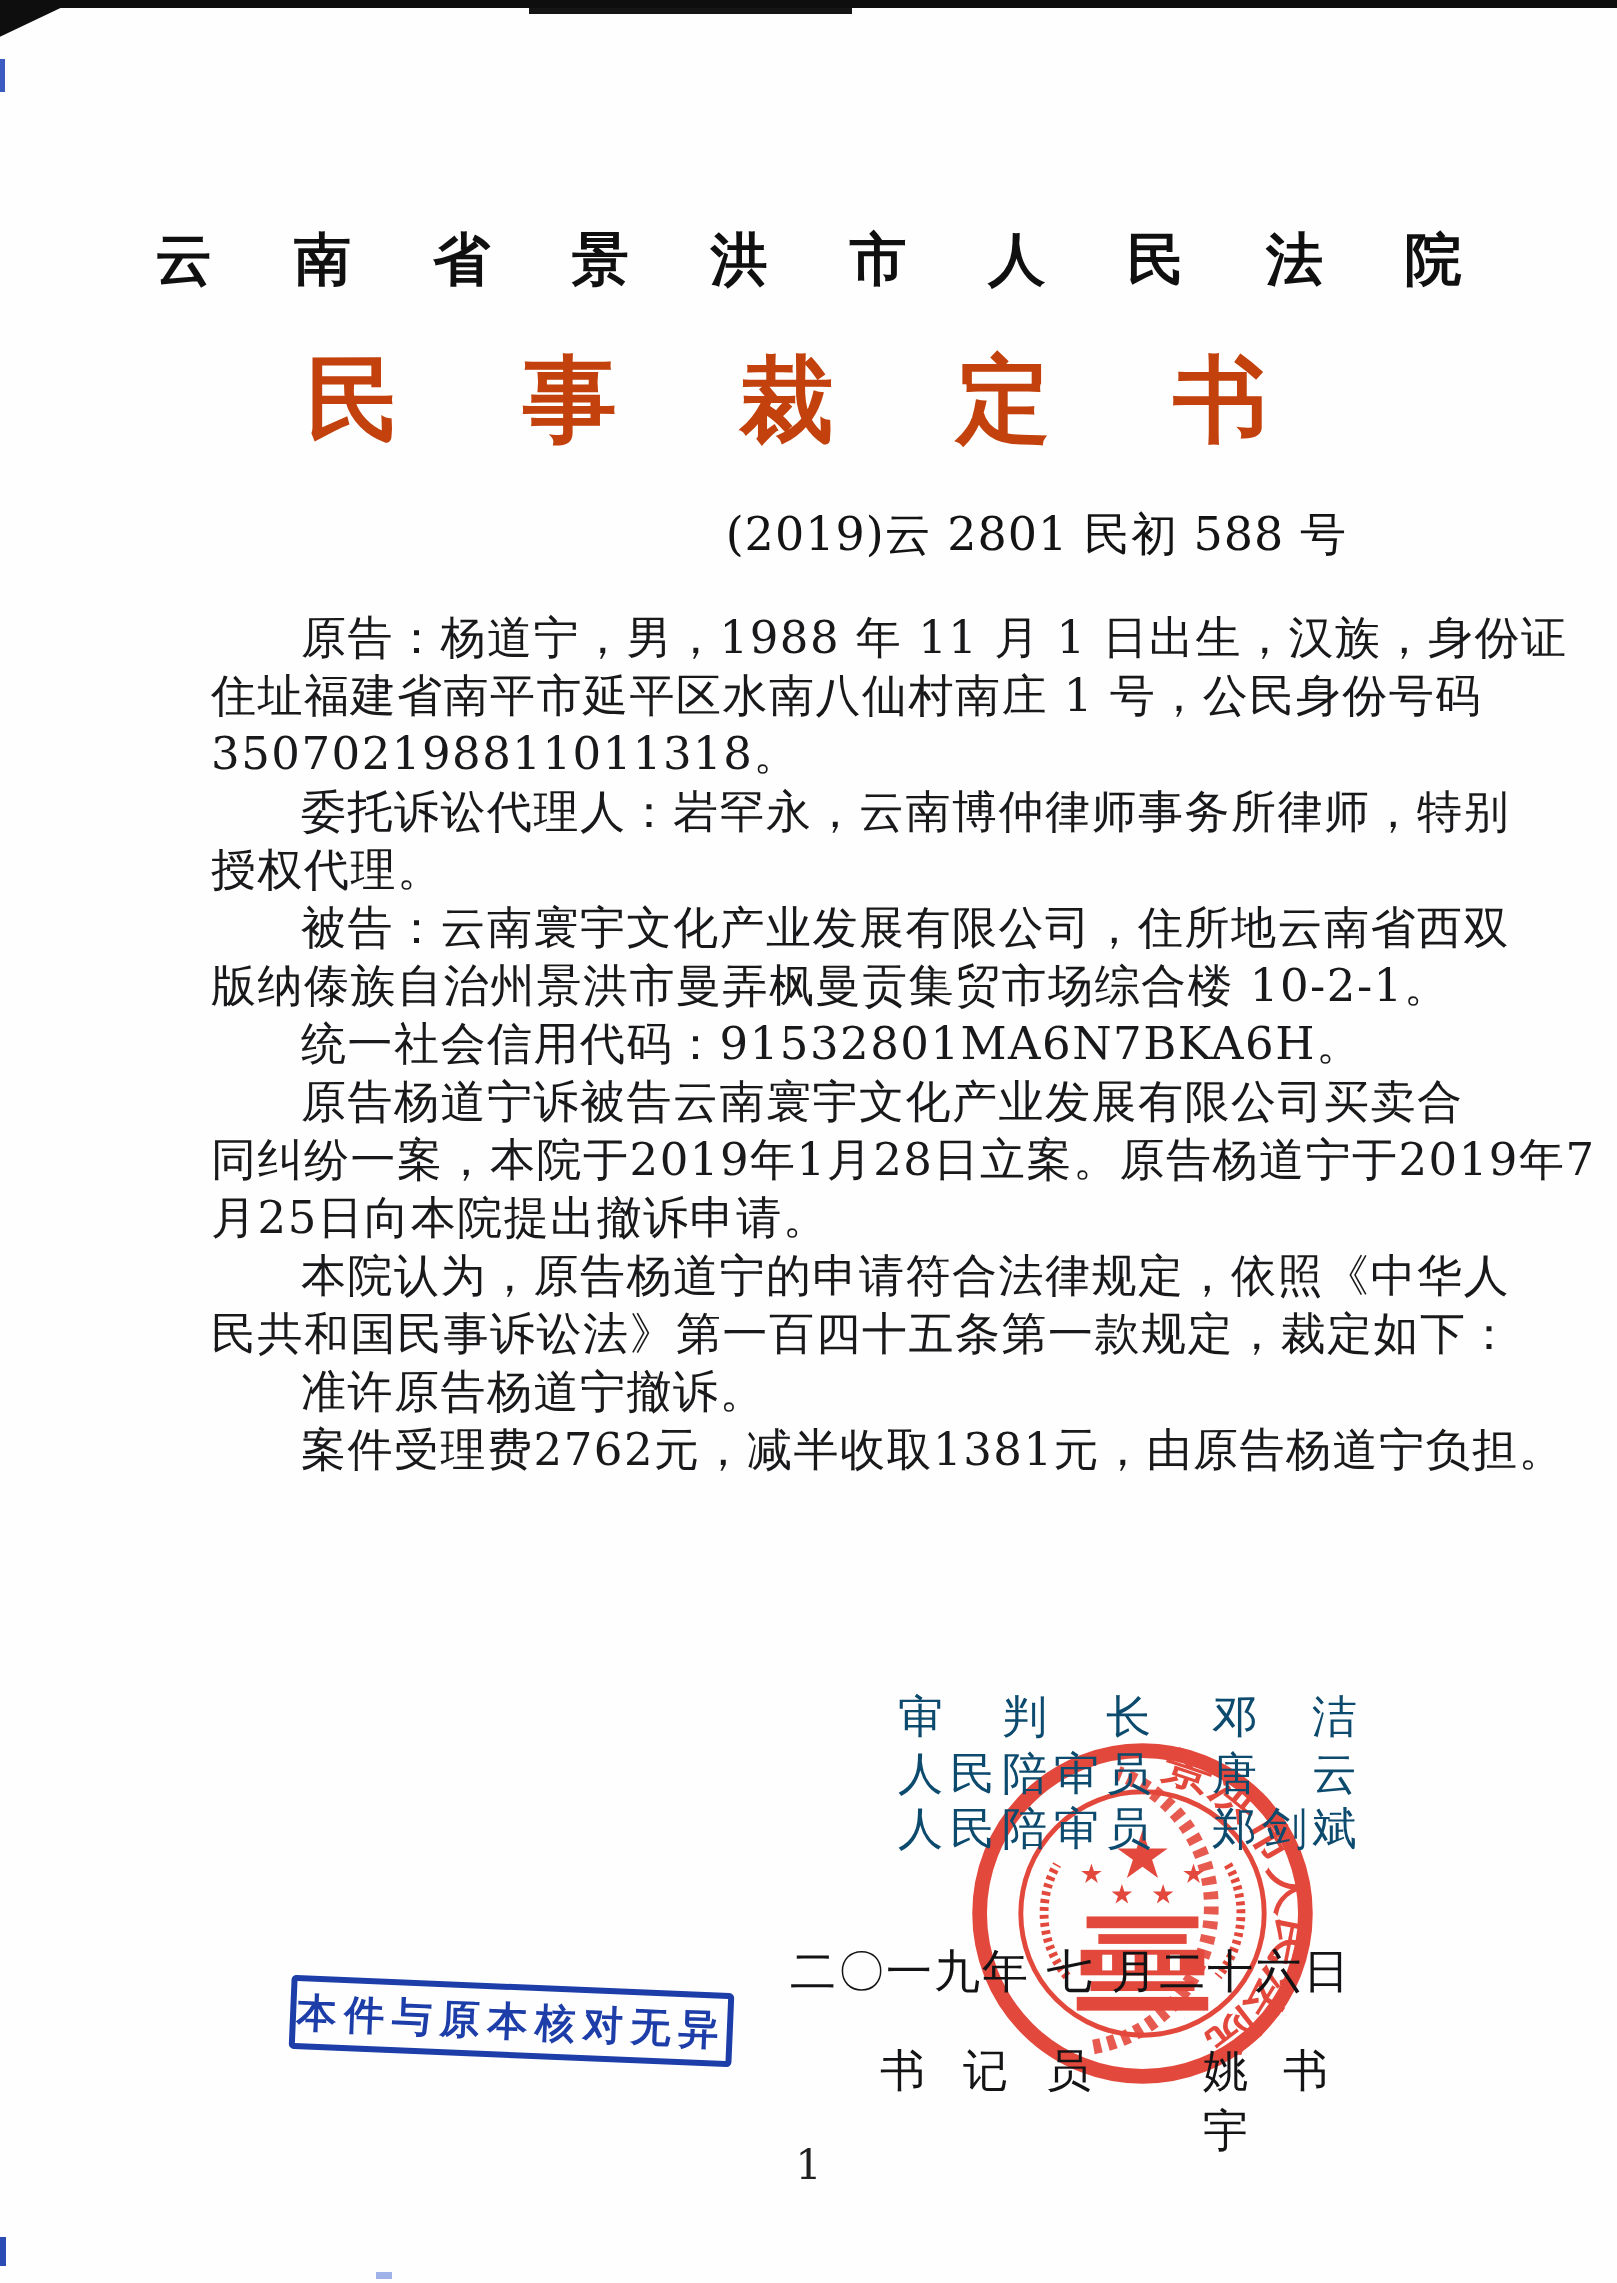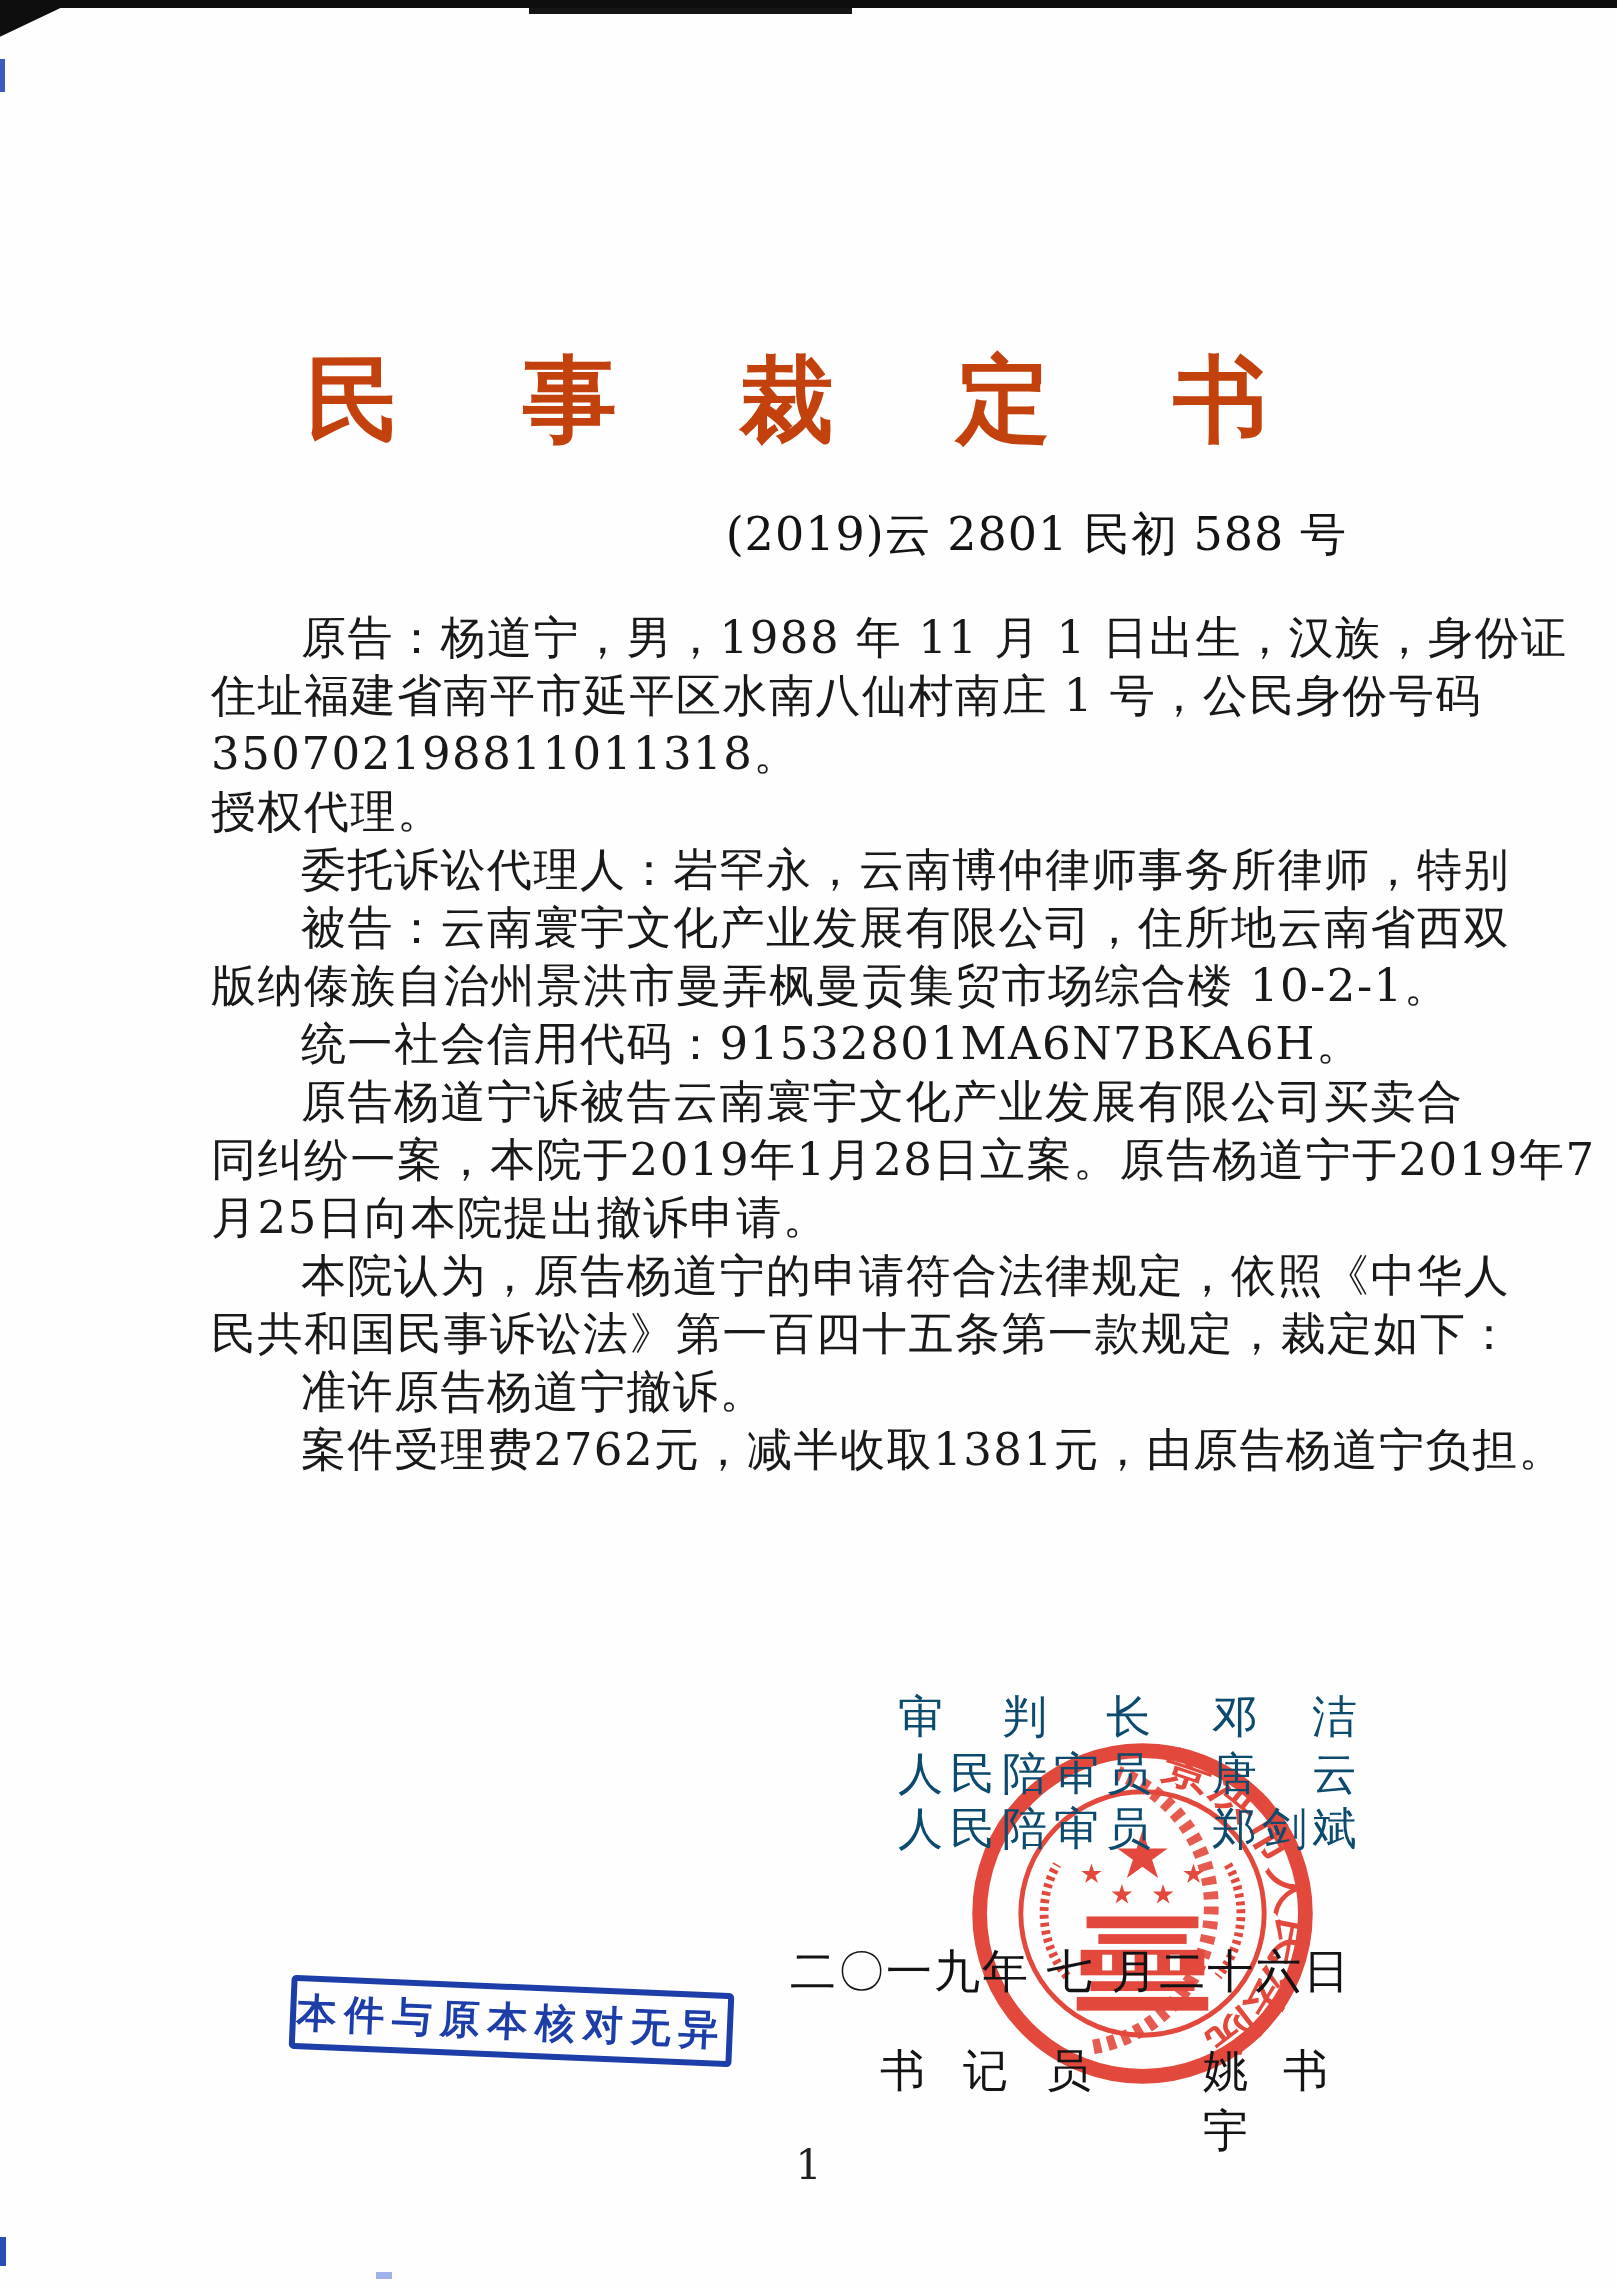--- a/index.html
+++ b/index.html
@@ -73,29 +73,30 @@
 
 <div class="page">
 
   <div class="scan-top"></div>
   <div class="scan-top-bump"></div>
   <div class="scan-wedge"></div>
   <div class="blue-tick-left"></div>
   <div class="blue-dash-bottom"></div>
   <div class="blue-speck"></div>
 
+  <div class="court-title">云 南 省 景 洪 市 人 民 法 院</div>
   <div class="doc-type">民 事 裁 定 书</div>
   <div class="case-no">(2019)云 2801 民初 588 号</div>
 
   <div class="body-block">
     <div class="line ind">原告：杨道宁，男，1988 年 11 月 1 日出生，汉族，身份证</div>
     <div class="line">住址福建省南平市延平区水南八仙村南庄 1 号，公民身份号码</div>
     <div class="line">350702198811011318。</div>
+    <div class="line ind">委托诉讼代理人：岩罕永，云南博仲律师事务所律师，特别</div>
     <div class="line">授权代理。</div>
-    <div class="line ind">委托诉讼代理人：岩罕永，云南博仲律师事务所律师，特别</div>
     <div class="line ind">被告：云南寰宇文化产业发展有限公司，住所地云南省西双</div>
     <div class="line">版纳傣族自治州景洪市曼弄枫曼贡集贸市场综合楼 10-2-1。</div>
     <div class="line ind">统一社会信用代码：91532801MA6N7BKA6H。</div>
     <div class="line ind">原告杨道宁诉被告云南寰宇文化产业发展有限公司买卖合</div>
     <div class="line">同纠纷一案，本院于2019年1月28日立案。原告杨道宁于2019年7</div>
     <div class="line">月25日向本院提出撤诉申请。</div>
     <div class="line ind">本院认为，原告杨道宁的申请符合法律规定，依照《中华人</div>
     <div class="line">民共和国民事诉讼法》第一百四十五条第一款规定，裁定如下：</div>
     <div class="line ind">准许原告杨道宁撤诉。</div>
     <div class="line ind">案件受理费2762元，减半收取1381元，由原告杨道宁负担。</div>

